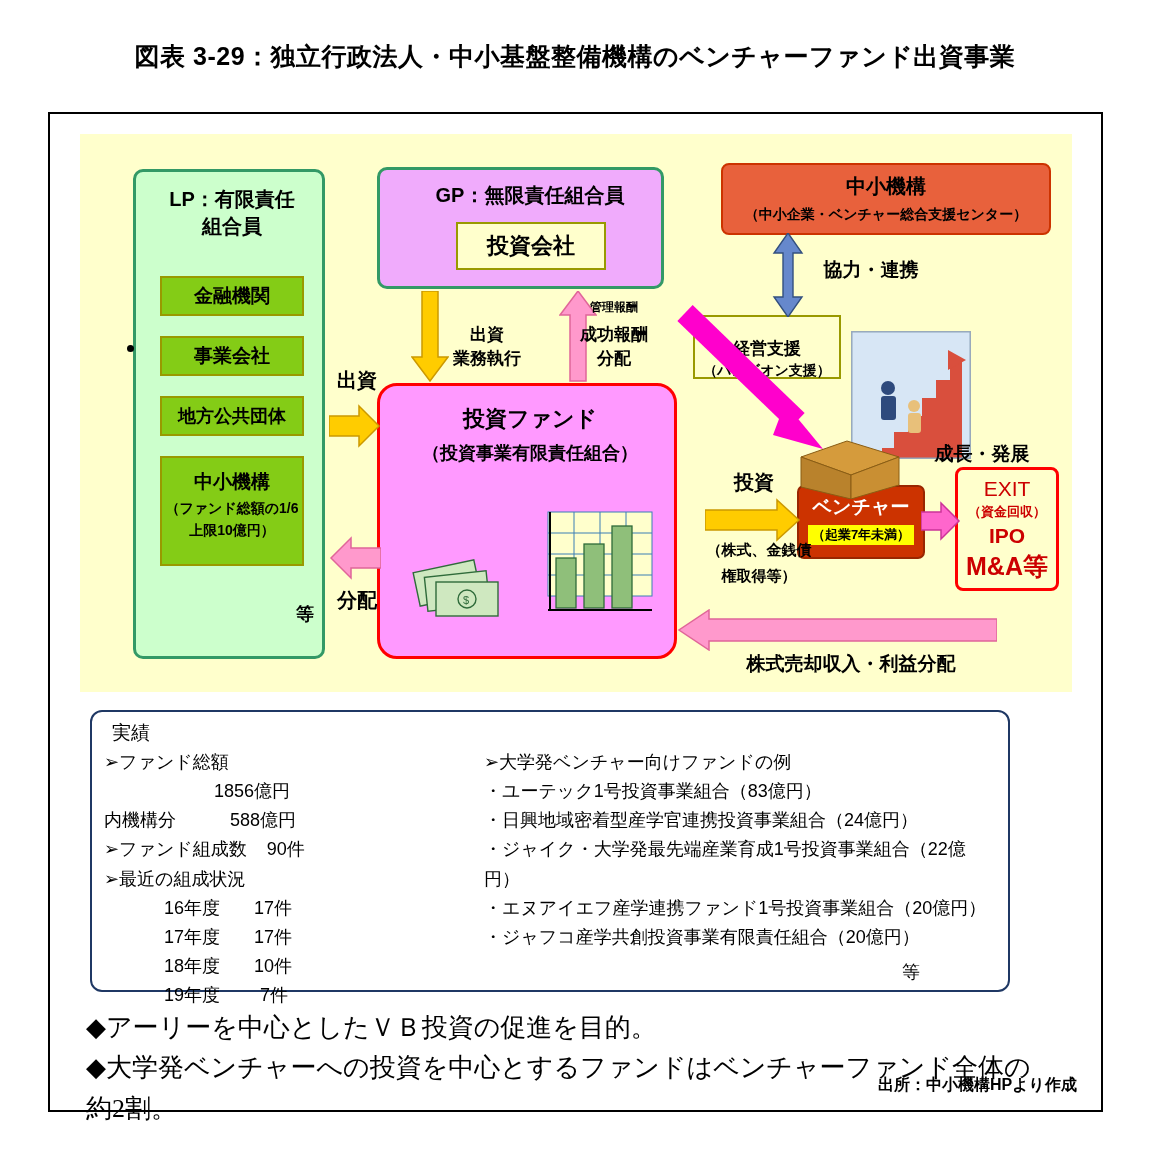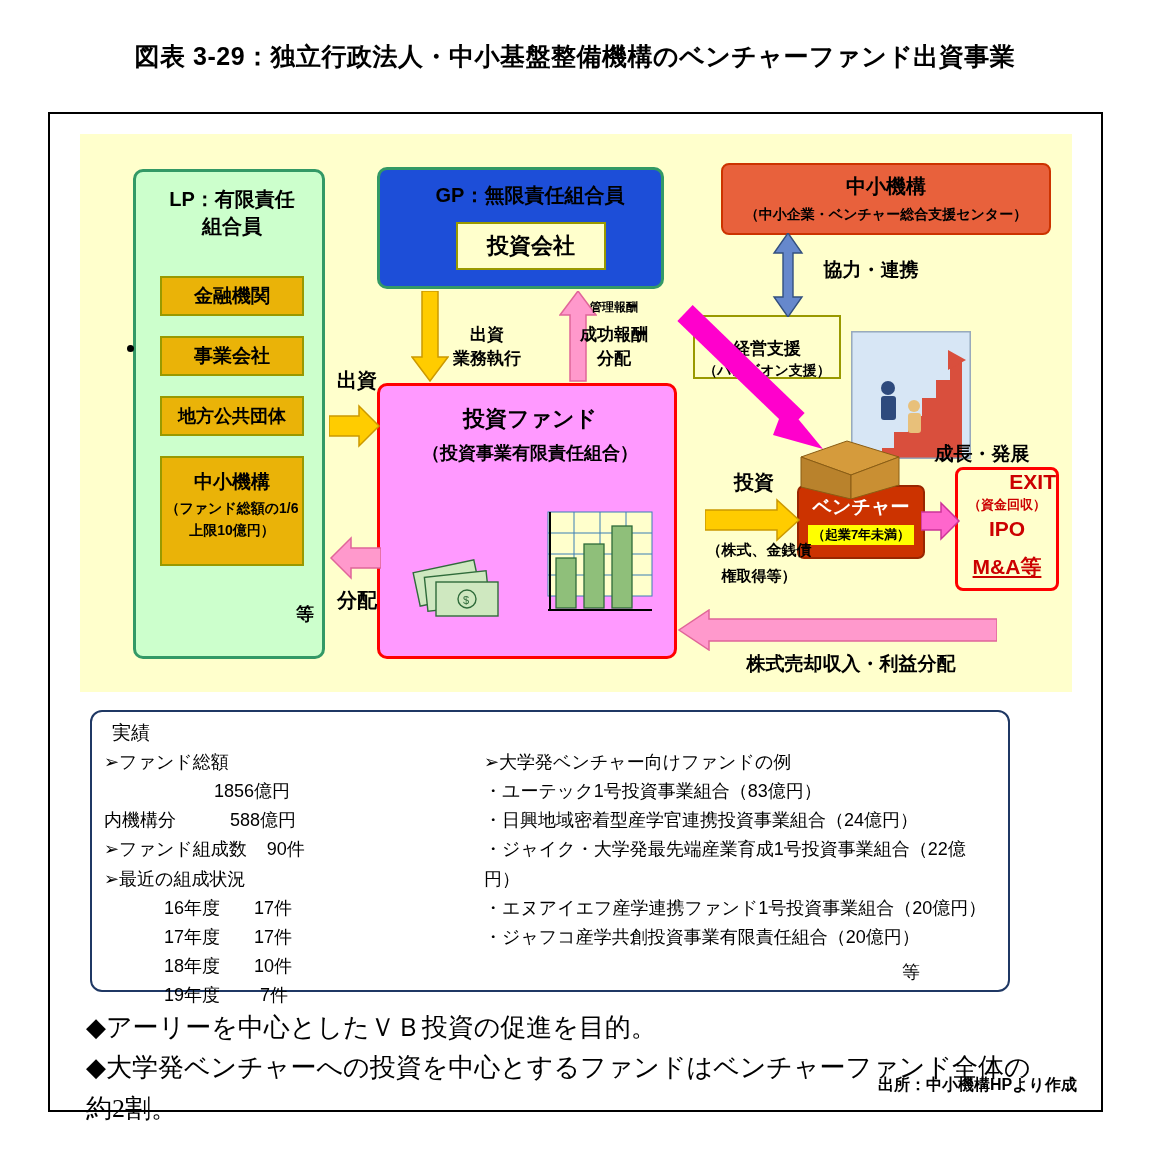--- a/index.html
+++ b/index.html
@@ -31,40 +31,40 @@
   
   .lp-box{
     position:absolute;left:52px;top:34px;width:192px;height:490px;
     background:#ccffcc;border:3px solid #339966;border-radius:10px;box-sizing:border-box;
   }
   .lp-title{
     position:absolute;left:0;top:14px;width:192px;text-align:center;
     font-size:20px;font-weight:bold;line-height:1.35;
   }
   .lp-item{
-    position:absolute;left:24px;width:144px;background:#eab308;border:2px solid #999900;
+    position:absolute;left:24px;width:144px;background:#84cc16;border:2px solid #999900;
     box-sizing:border-box;text-align:center;font-weight:bold;
   }
   .lp-item.i1{top:104px;height:40px;line-height:36px;font-size:19px;}
   .lp-item.i2{top:164px;height:40px;line-height:36px;font-size:19px;}
   .lp-item.i3{top:224px;height:40px;line-height:36px;font-size:18px;}
   .lp-item.i4{top:284px;height:110px;font-size:19px;padding-top:12px;line-height:1.3;}
   .lp-item.i4 .sub{font-size:14px;font-weight:bold;display:block;margin-top:4px;line-height:1.3;}
   .lp-etc{
     position:absolute;left:0;top:430px;width:178px;text-align:right;
     font-size:18px;font-weight:bold;
   }
   .lp-bullet{
     position:absolute;left:46px;top:210px;width:7px;height:7px;border-radius:50%;background:#000;
   }
 
   
   .gp-box{
     position:absolute;left:296px;top:32px;width:287px;height:122px;
-    background:#1d4ed8;border:3px solid #339966;border-radius:10px;box-sizing:border-box;
+    background:#f0abfc;border:3px solid #339966;border-radius:10px;box-sizing:border-box;
   }
   .gp-title{
     position:absolute;left:0;top:12px;width:300px;text-align:center;
     font-size:20px;font-weight:bold;
   }
   .gp-inner{
     position:absolute;left:76px;top:52px;width:150px;height:48px;
     background:#ffffcc;border:2px solid #999900;box-sizing:border-box;
     text-align:center;line-height:44px;font-size:22px;font-weight:bold;
   }
@@ -74,21 +74,21 @@
     position:absolute;left:640px;top:28px;width:330px;height:72px;
     background:#e8613c;border:2px solid #cc3300;border-radius:8px;box-sizing:border-box;
     text-align:center;color:#000;
   }
   .smrj-t1{font-size:20px;font-weight:bold;margin-top:8px;}
   .smrj-t2{font-size:14px;font-weight:bold;margin-top:6px;}
 
   
   .fund-box{
     position:absolute;left:296px;top:248px;width:300px;height:276px;
-    background:#ff99ff;border:3px solid #ff0000;border-radius:10px;box-sizing:border-box;
+    background:#ff99ff;border:3px solid #ff0000;border-radius:20px;box-sizing:border-box;
   }
   .fund-title{
     position:absolute;left:0;top:16px;width:300px;text-align:center;
     font-size:22px;font-weight:bold;line-height:1.5;
   }
   .fund-title .sub{font-size:18px;}
 
   
   .money-art{position:absolute;left:30px;top:150px;width:110px;height:90px;}
   .chart-art{position:absolute;left:160px;top:120px;width:120px;height:120px;}
@@ -109,24 +109,24 @@
   }
   .vent-box .l1{font-size:19px;font-weight:bold;color:#fff;margin-top:7px;}
   .vent-box .l2{font-size:13px;font-weight:bold;color:#000;background:#ffff00;display:inline-block;padding:1px 4px;margin-top:5px;}
 
   
   .exit-box{
     position:absolute;left:874px;top:332px;width:104px;height:124px;
     background:#ffffcc;border:3px solid #ff0000;border-radius:8px;box-sizing:border-box;
     text-align:center;color:#cc0000;
   }
-  .exit-box .l1{font-size:21px;font-weight:bold;text-align:right;}
+  .exit-box .l1{font-size:21px;font-weight:normal;margin-top:7px;}
   .exit-box .l2{font-size:13px;font-weight:bold;margin-top:2px;}
   .exit-box .l3{font-size:21px;font-weight:bold;margin-top:3px;}
-  .exit-box .l4{font-size:21px;font-weight:bold;margin-top:12px;text-decoration:underline;}
+  .exit-box .l4{font-size:25px;font-weight:bold;margin-top:2px;}
 
   
   .lbl{position:absolute;font-weight:bold;}
   .lbl.c{text-align:center;}
 
   
   .photo-art{
     position:absolute;left:770px;top:196px;width:118px;height:126px;
     border:1px solid #99aabb;background:#cfe2f3;overflow:hidden;
   }

